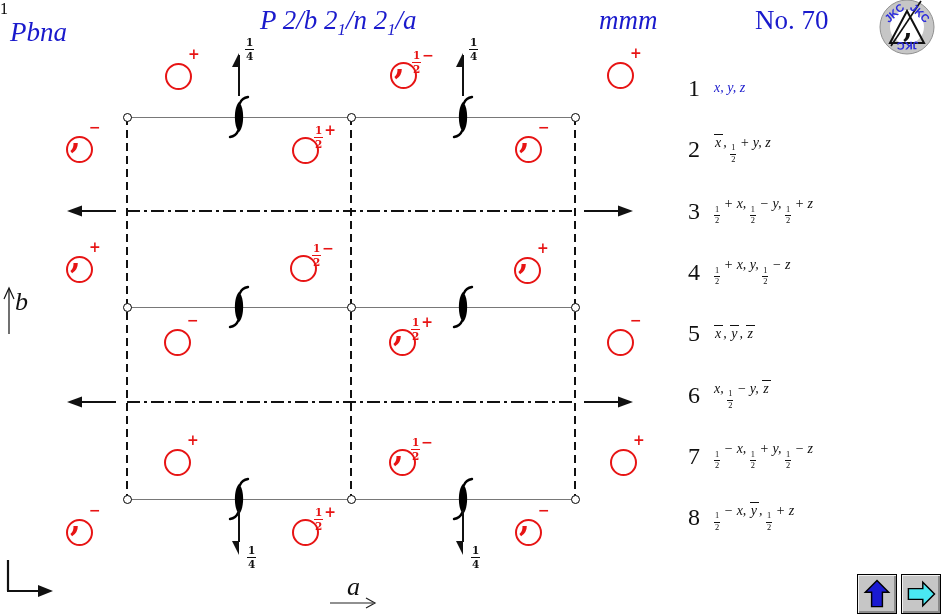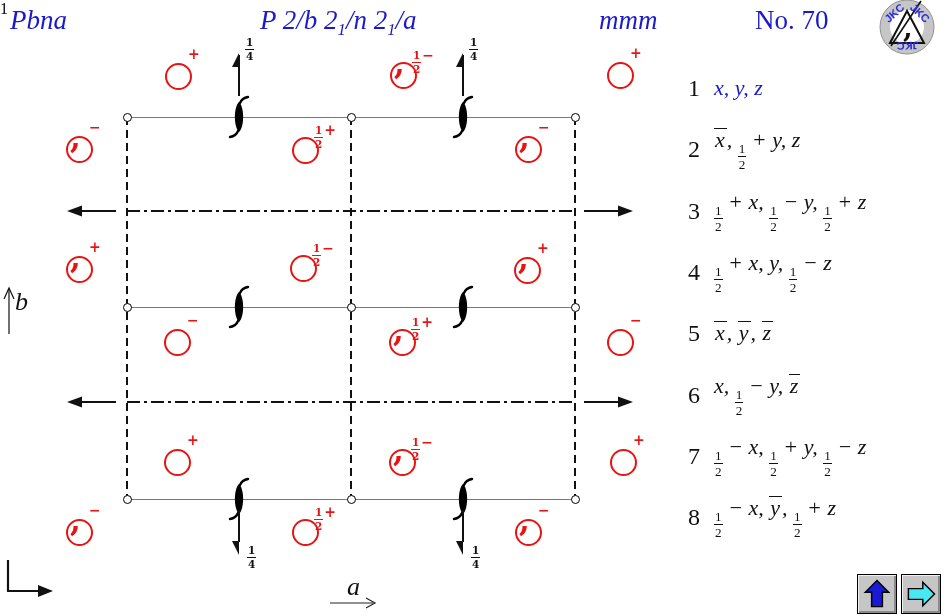--- a/index.html
+++ b/index.html
@@ -37,21 +37,21 @@
         vertical-align:-0.42em}
   .frac .n{border-bottom:1.2px solid currentColor;padding:0 1px 1px}
   .frac .d{padding-top:1px}
   .frac.small{font-size:10.5px;font-weight:700;font-family:"DejaVu Serif",serif;color:#111}
   .frac.small.red{color:var(--red)}
 
   
   .op-row{position:absolute;display:flex;align-items:center;height:40px;white-space:nowrap}
   .op-num{display:inline-block;width:24px;text-align:right;margin-right:14px;
           font-size:24px;color:#111}
-  .op-coords{font-size:22px;font-style:italic;color:#111}
+  .op-coords{font-size:14px;font-style:italic;color:#111}
   .op-coords.hl{color:var(--blue)}
   .op-coords .frac{font-size:0.6em;font-style:normal}
   .bar{display:inline-block;border-top:1.4px solid currentColor;line-height:0.95;padding:1px 2px 0 1px}
 
   
   .axis-label{position:absolute;font-size:26px;font-style:italic;color:#111}
 
   
   .nav-btn{position:absolute;width:40px;height:40px;background:#c6c6c6;border:1px solid #000;
            box-sizing:border-box;box-shadow:inset 1px 1px 0 #f0f0f0, inset -2px -2px 0 #8b8b8b;
@@ -60,21 +60,21 @@
 
   
   #logo{position:absolute;left:872px;top:0;width:70px;height:58px}
 </style>
 </head>
 <body>
 
 
 
 
-<span class="hdr" style="left:10px;top:5px">Pbna</span>
+<span class="hdr" style="left:10px;top:17px">Pbna</span>
 <span class="hdr" style="left:260px;top:5px" id="full-symbol">P 2/b 2<sub>1</sub>/n 2<sub>1</sub>/a</span>
 <span class="hdr" style="left:599px;top:5px">mmm</span>
 <span class="hdr upright" style="left:755px;top:5px">No. 70</span>
 
 
 <svg id="logo" viewBox="0 0 70 58">
   <circle cx="35" cy="27" r="27" fill="#c6c6c6" stroke="#909090" stroke-width="1"></circle>
   <circle cx="35" cy="27" r="17" fill="#ffffff"></circle>
   <line x1="49" y1="1" x2="19" y2="46" stroke="#111" stroke-width="1.6"></line>
   <path d="M35,11 L18,43 L52,43 Z" fill="none" stroke="#111" stroke-width="2"></path>

